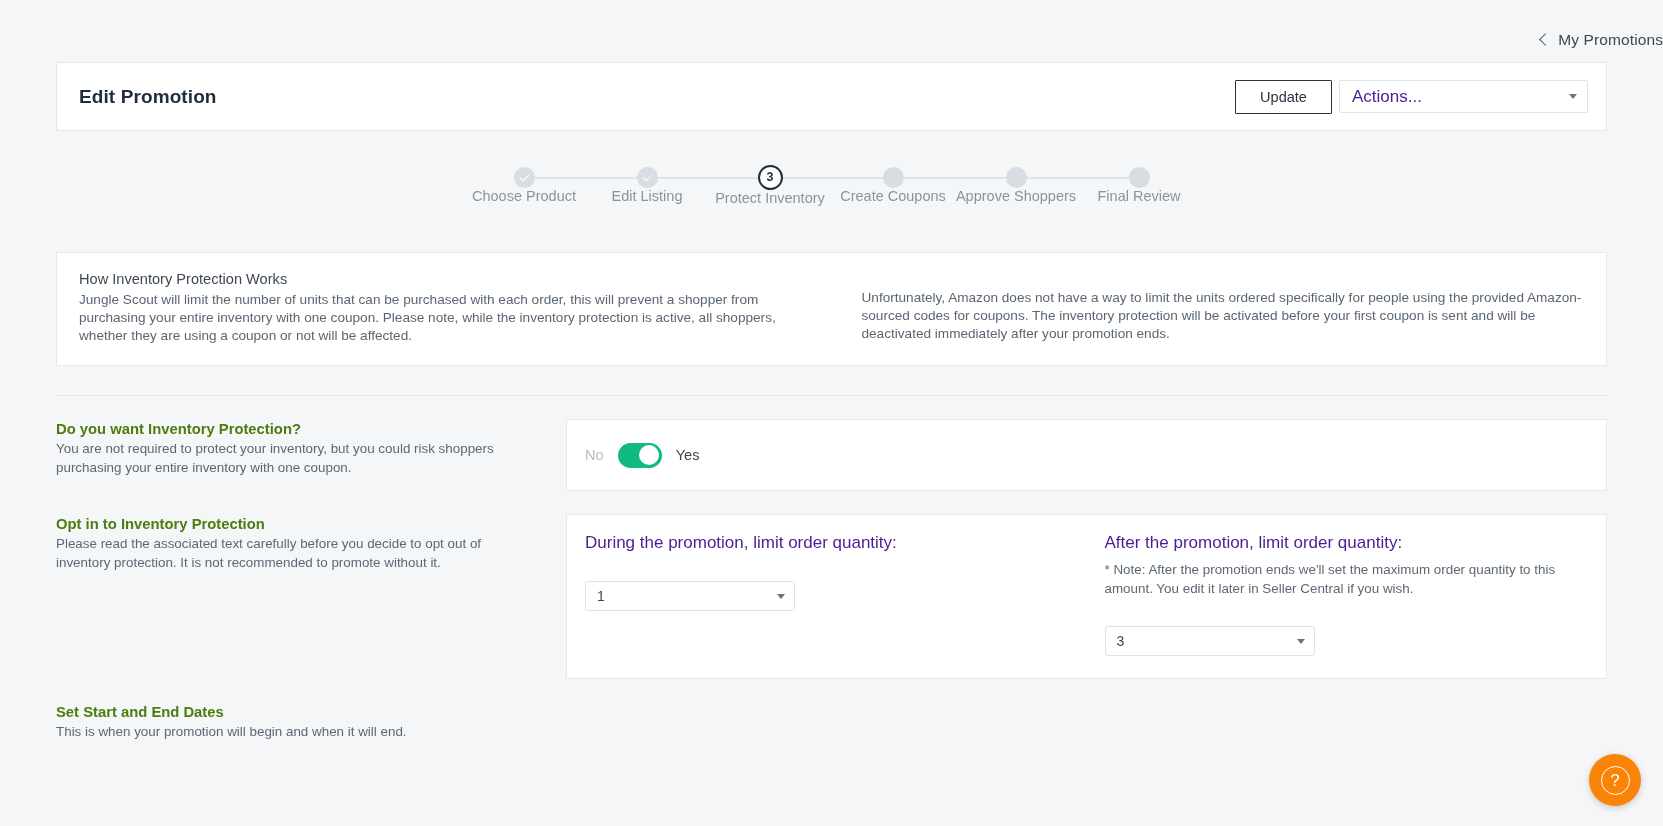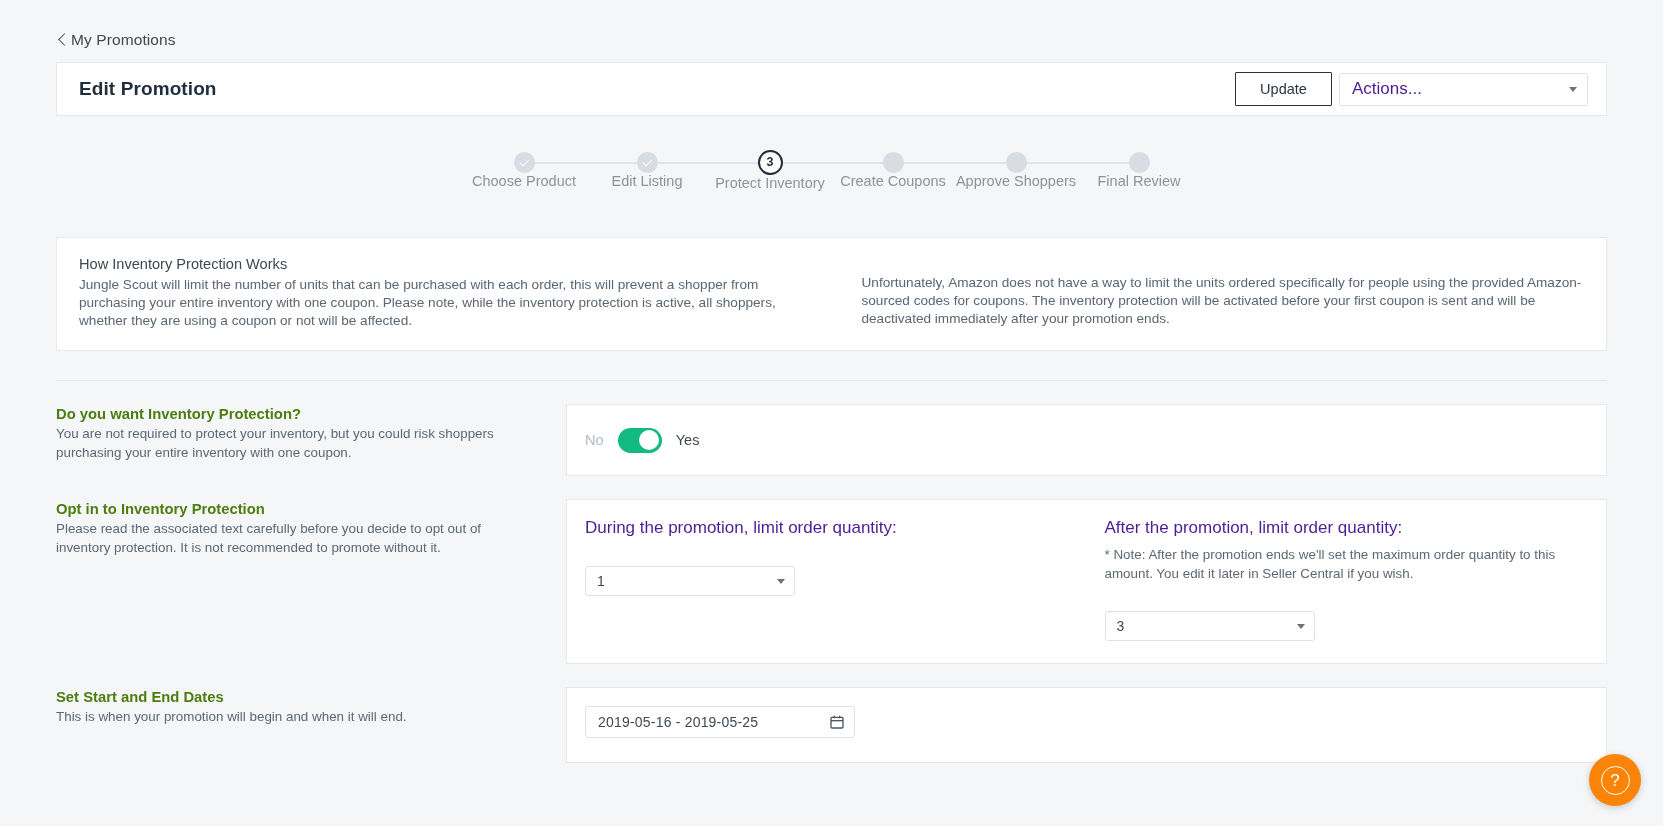--- a/index.html
+++ b/index.html
@@ -14,23 +14,24 @@
     font-family: "Liberation Sans", sans-serif;
     color: #3d4852;
     overflow: hidden;
     position: relative;
   }
 
   
   .breadcrumb {
     display: flex;
     align-items: center;
-    gap: 3px;
+    gap: 9px;
     padding: 22px 0 0 56px;
     height: 58px;
+    justify-content: flex-end;
   }
   .breadcrumb .chev {
     display: inline-block;
     width: 12px; height: 12px;
     position: relative;
     top: 0px;
   }
   .breadcrumb .chev::before {
     content: "";
     position: absolute;
@@ -44,21 +45,21 @@
     font-size: 15.5px;
     color: #3d4852;
     letter-spacing: .1px;
   }
 
   
   .header-card {
     margin: 4px 56px 0 56px;
     background: #ffffff;
     border: 1px solid #e3e8ee;
-    height: 54px;
+    height: 69px;
     display: flex;
     align-items: center;
     justify-content: space-between;
     padding: 0 18px 0 22px;
   }
   .header-title {
     font-size: 19px;
     font-weight: bold;
     color: #1f2d3d;
     letter-spacing: .1px;
@@ -472,32 +473,19 @@
 
     </div>
   </div>
 </div>
 
 <div class="row">
   <div class="row-left">
     <div class="row-title">Set Start and End Dates</div>
     <div class="row-desc">This is when your promotion will begin and when it will end.</div>
   </div>
-  <div class="row-right">
-    <div class="dates-panel">
-      <div class="date-input">
-        <span class="val">2019-05-16 - 2019-05-25</span>
-        <svg class="cal-icon" viewBox="0 0 24 24" fill="none" stroke="#4a5562" stroke-width="2">
-          <rect x="3" y="5" width="18" height="16" rx="1.5"></rect>
-          <line x1="3" y1="10" x2="21" y2="10"></line>
-          <line x1="8" y1="2.5" x2="8" y2="6.5"></line>
-          <line x1="16" y1="2.5" x2="16" y2="6.5"></line>
-        </svg>
-      </div>
-    </div>
-  </div>
 </div>
 
 <div class="help-fab">
   <span class="ring">
     <span class="qm">?</span>
   </span>
 </div>
 
 </body></html>

